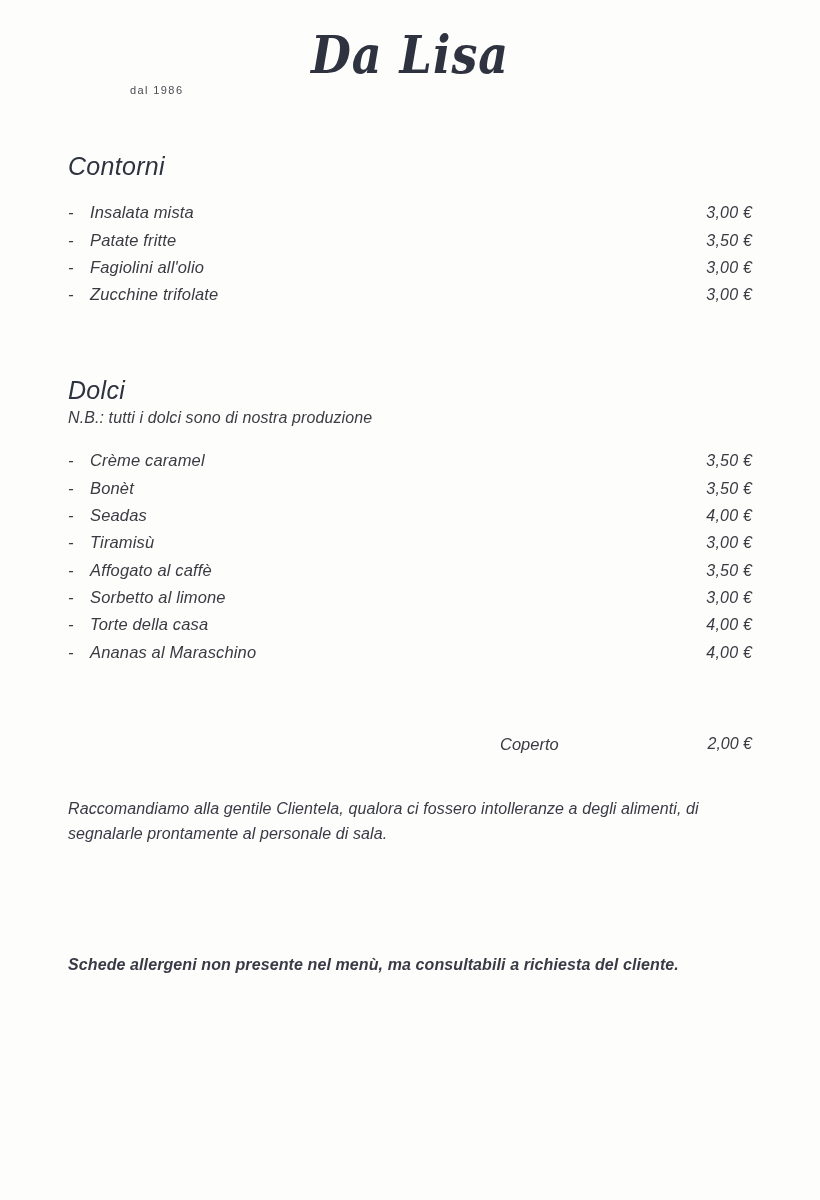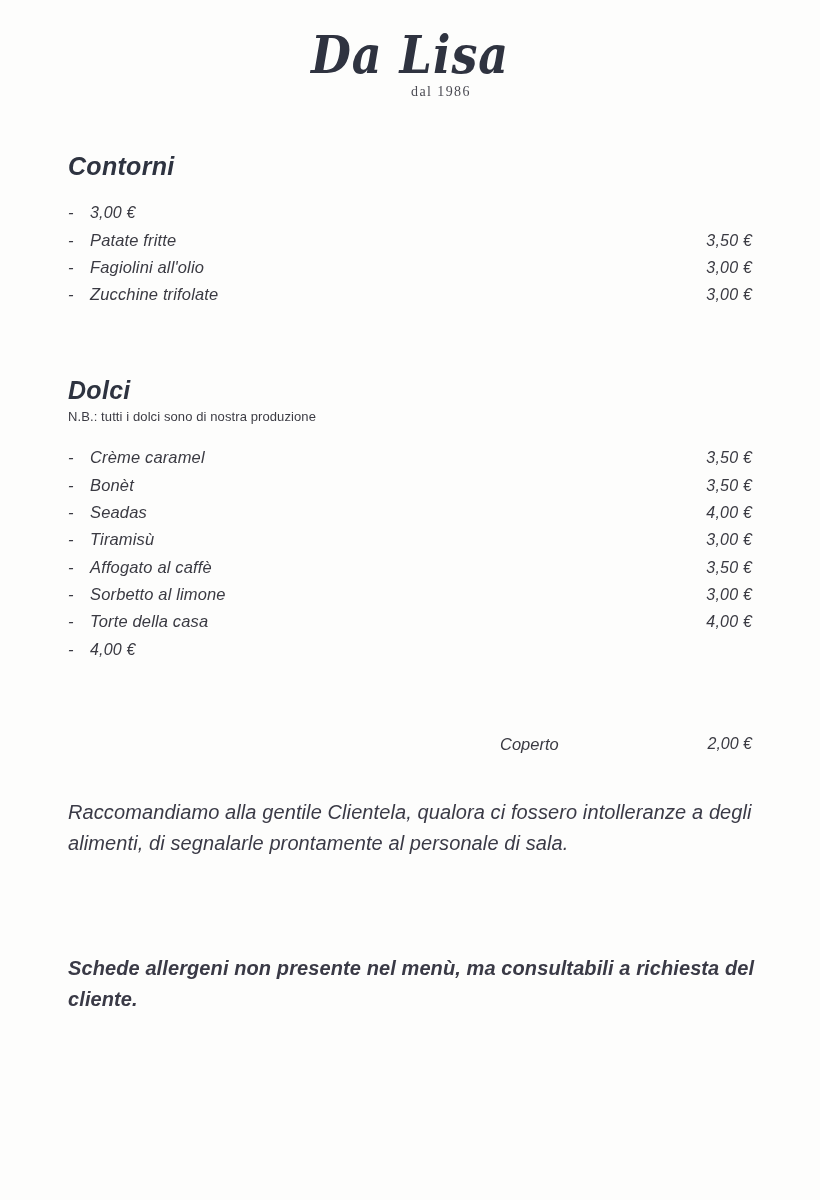--- a/index.html
+++ b/index.html
@@ -39,44 +39,45 @@
     color: #2f3340;
     line-height: 1;
     transform: scaleY(1.12);
     display: inline-block;
   }
   .logo-since {
     position: absolute;
     left: 0;
     right: 0;
     top: 84px;
-    text-align: center;
+    text-align: left;
     margin-left: 62px;
-    font-size: 14px;
+    font-size: 11px;
     letter-spacing: 1.4px;
     color: #4a4a52;
-    font-family: Liberation Serif, serif;
+    font-family: Liberation Sans, sans-serif;
   }
 
   
   .section {
     position: absolute;
     left: 68px;
     right: 68px;
   }
   .section-title {
     font-size: 25px;
-    font-weight: 700;
+    font-weight: 400;
     font-style: italic;
     color: #2e3340;
     letter-spacing: 0.3px;
     margin: 0;
   }
   .section-note {
-    font-size: 13px;
+    font-size: 16px;
+    font-style: italic;
     color: #3c3c44;
     margin-top: 4px;
     letter-spacing: 0.1px;
   }
 
   .items {
     margin-top: 18px;
   }
   .item-row {
     display: flex;
@@ -122,41 +123,42 @@
     margin-left: auto;
     font-size: 16px;
   }
 
   
   .note-paragraph {
     position: absolute;
     left: 68px;
     right: 62px;
     font-style: italic;
-    font-size: 20px;
+    font-size: 16px;
     line-height: 1.55;
     color: #3a3a46;
     letter-spacing: 0.1px;
   }
 </style>
 </head>
 <body>
 
 <div class="page">
 
   <div class="logo-block">
     <div class="logo-script">Da Lisa</div>
     <div class="logo-since">dal 1986</div>
   </div>
 
   <div class="section" style="top:152px;">
     <h2 class="section-title">Contorni</h2>
     <div class="items">
       <div class="item-row">
         <span class="item-dash">-</span>
+        <span class="item-name">Insalata mista</span>
         <span class="item-price">3,00 €</span>
       </div>
       <div class="item-row">
         <span class="item-dash">-</span>
         <span class="item-name">Patate fritte</span>
         <span class="item-price">3,50 €</span>
       </div>
       <div class="item-row">
         <span class="item-dash">-</span>
         <span class="item-name">Fagiolini all'olio</span>
@@ -204,20 +206,21 @@
         <span class="item-name">Sorbetto al limone</span>
         <span class="item-price">3,00 €</span>
       </div>
       <div class="item-row">
         <span class="item-dash">-</span>
         <span class="item-name">Torte della casa</span>
         <span class="item-price">4,00 €</span>
       </div>
       <div class="item-row">
         <span class="item-dash">-</span>
+        <span class="item-name">Ananas al Maraschino</span>
         <span class="item-price">4,00 €</span>
       </div>
     </div>
   </div>
 
   <div class="coperto-row" style="top:735px;">
     <span class="coperto-label">Coperto</span>
     <span class="coperto-price">2,00 €</span>
   </div>
 

